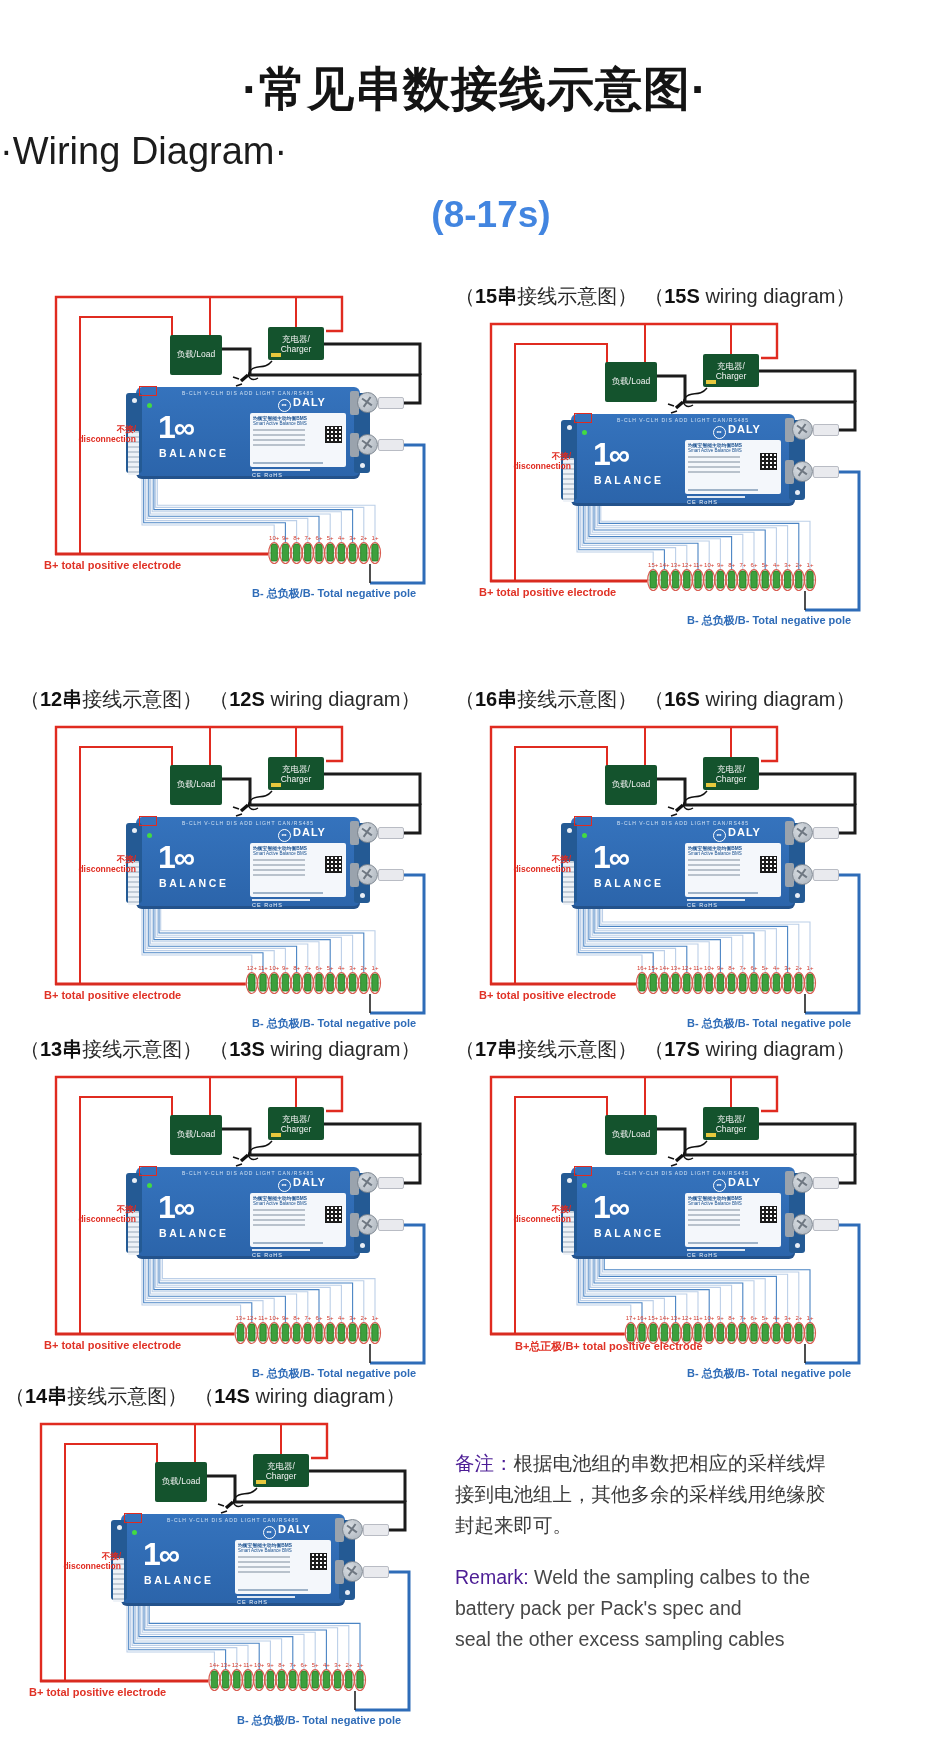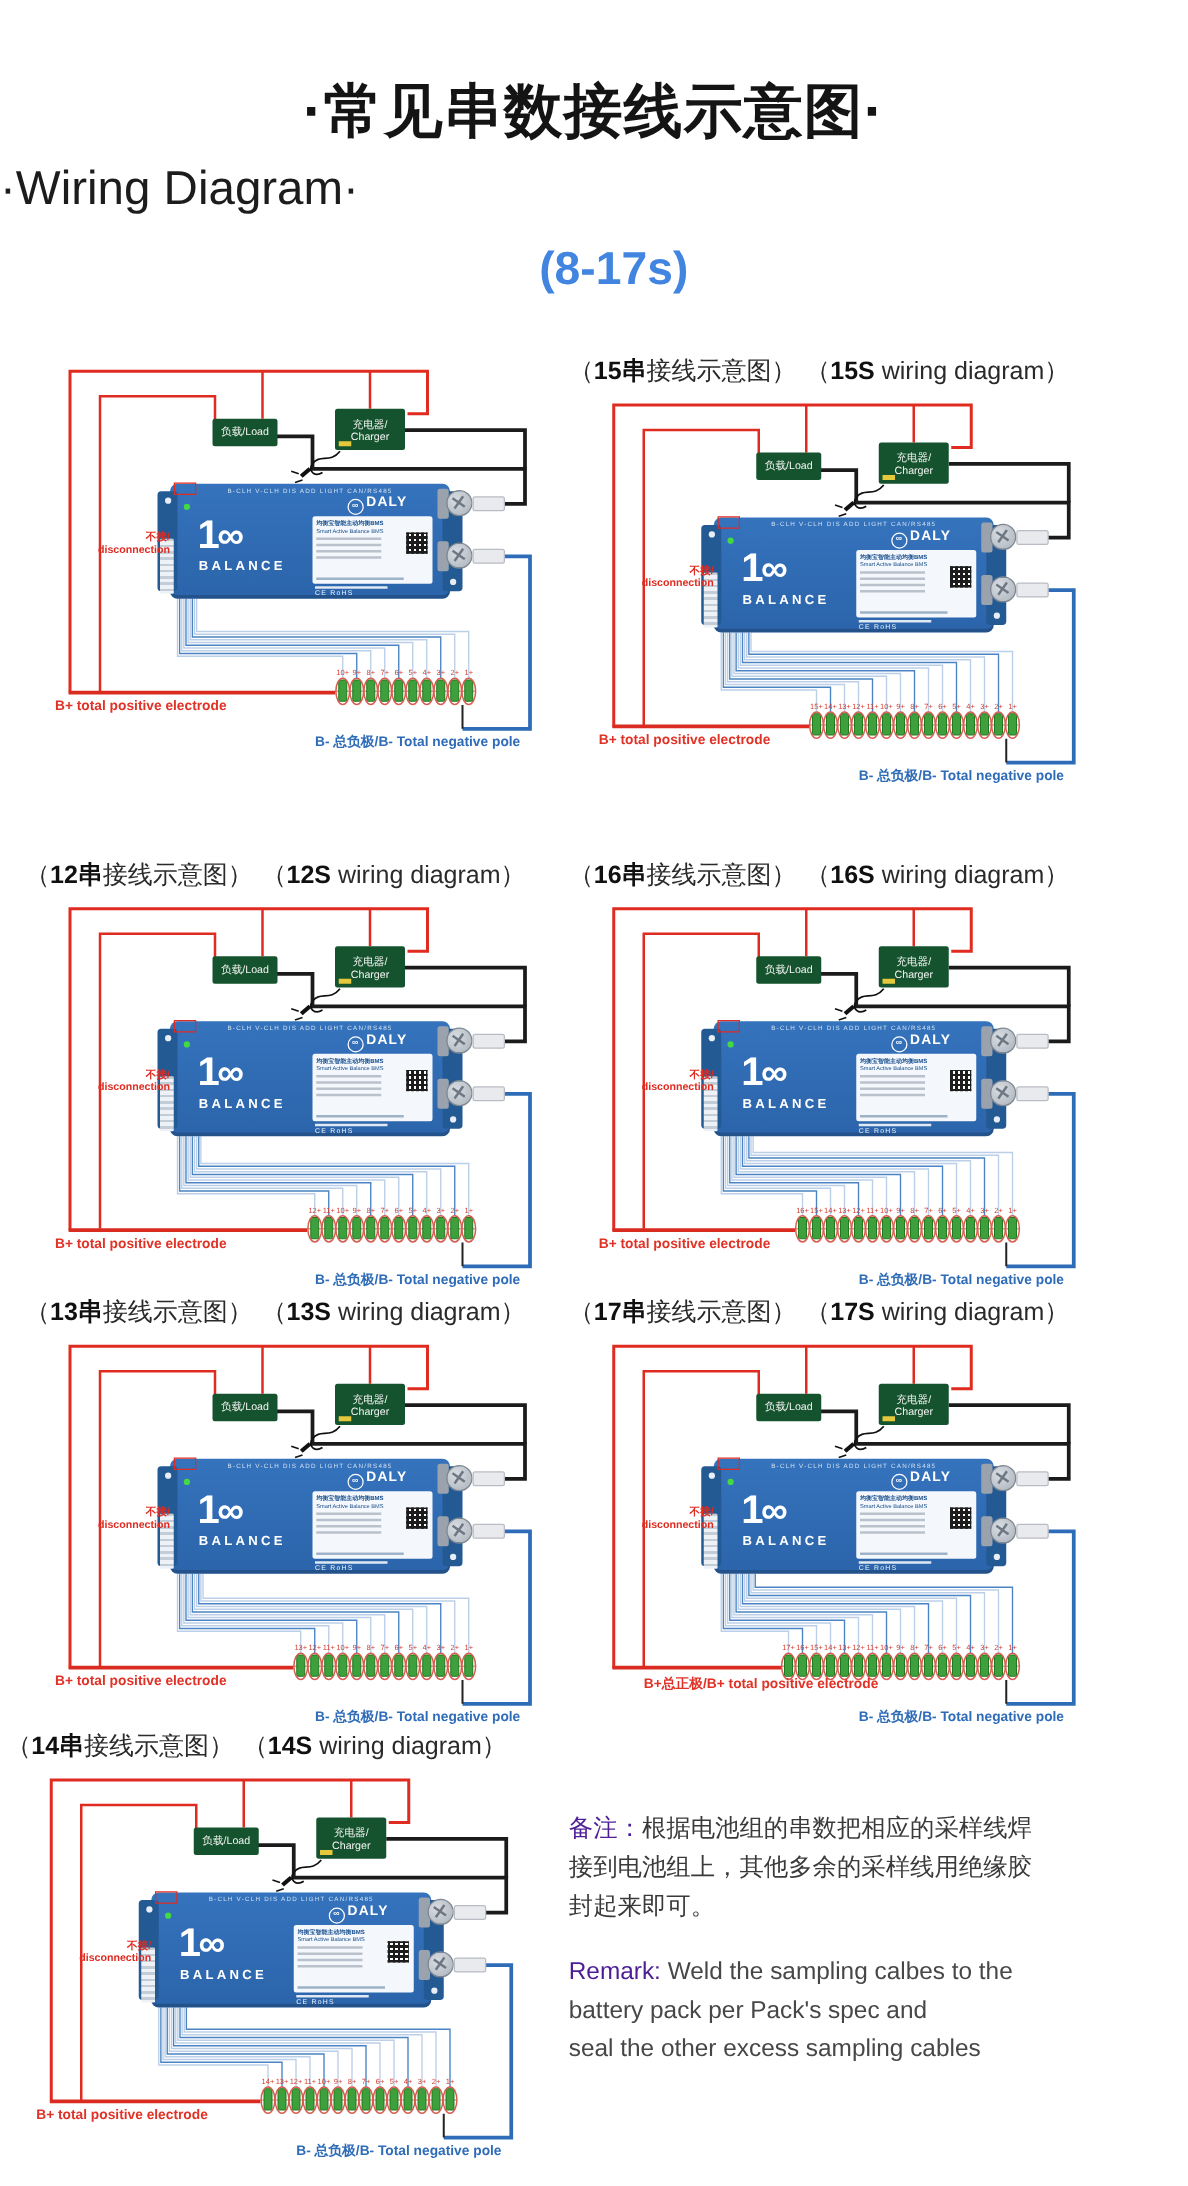--- a/index.html
+++ b/index.html
@@ -17,21 +17,21 @@
   .section{position:absolute;width:478px;}
   .diag-header{font-size:20px;color:#2a2a2a;white-space:nowrap;}
   .diag-header b{font-weight:700;color:#101010;}
   .diag-header .en-part{margin-left:7px;}
   .canvas{position:relative;width:472px;height:314px;margin-top:4px;}
   svg.wires-back{position:absolute;left:0;top:0;z-index:1;}
 
   .blackbox{position:absolute;background:#14532d;color:#f4f4f4;display:flex;
             align-items:center;justify-content:center;text-align:left;
             z-index:4;border-radius:2px;}
-  .load{left:150px;top:48px;width:52px;height:22px;font-size:8.5px;}
+  .load{left:150px;top:48px;width:52px;height:40px;font-size:8.5px;}
   .charger{left:248px;top:40px;width:56px;height:33px;font-size:8.5px;
            flex-direction:column;line-height:10px;}
   .chargertag{position:absolute;left:251px;top:66px;width:10px;height:4px;
               background:#e6c83d;z-index:5;}
 
   
   .device{position:absolute;left:106px;top:100px;width:244px;height:92px;z-index:3;}
   .body{position:absolute;left:10px;top:0;width:224px;height:92px;border-radius:6px;
         background:linear-gradient(180deg,#3573bd,#2b64aa);
         box-shadow:inset 0 -3px 0 rgba(0,0,0,.18);}

